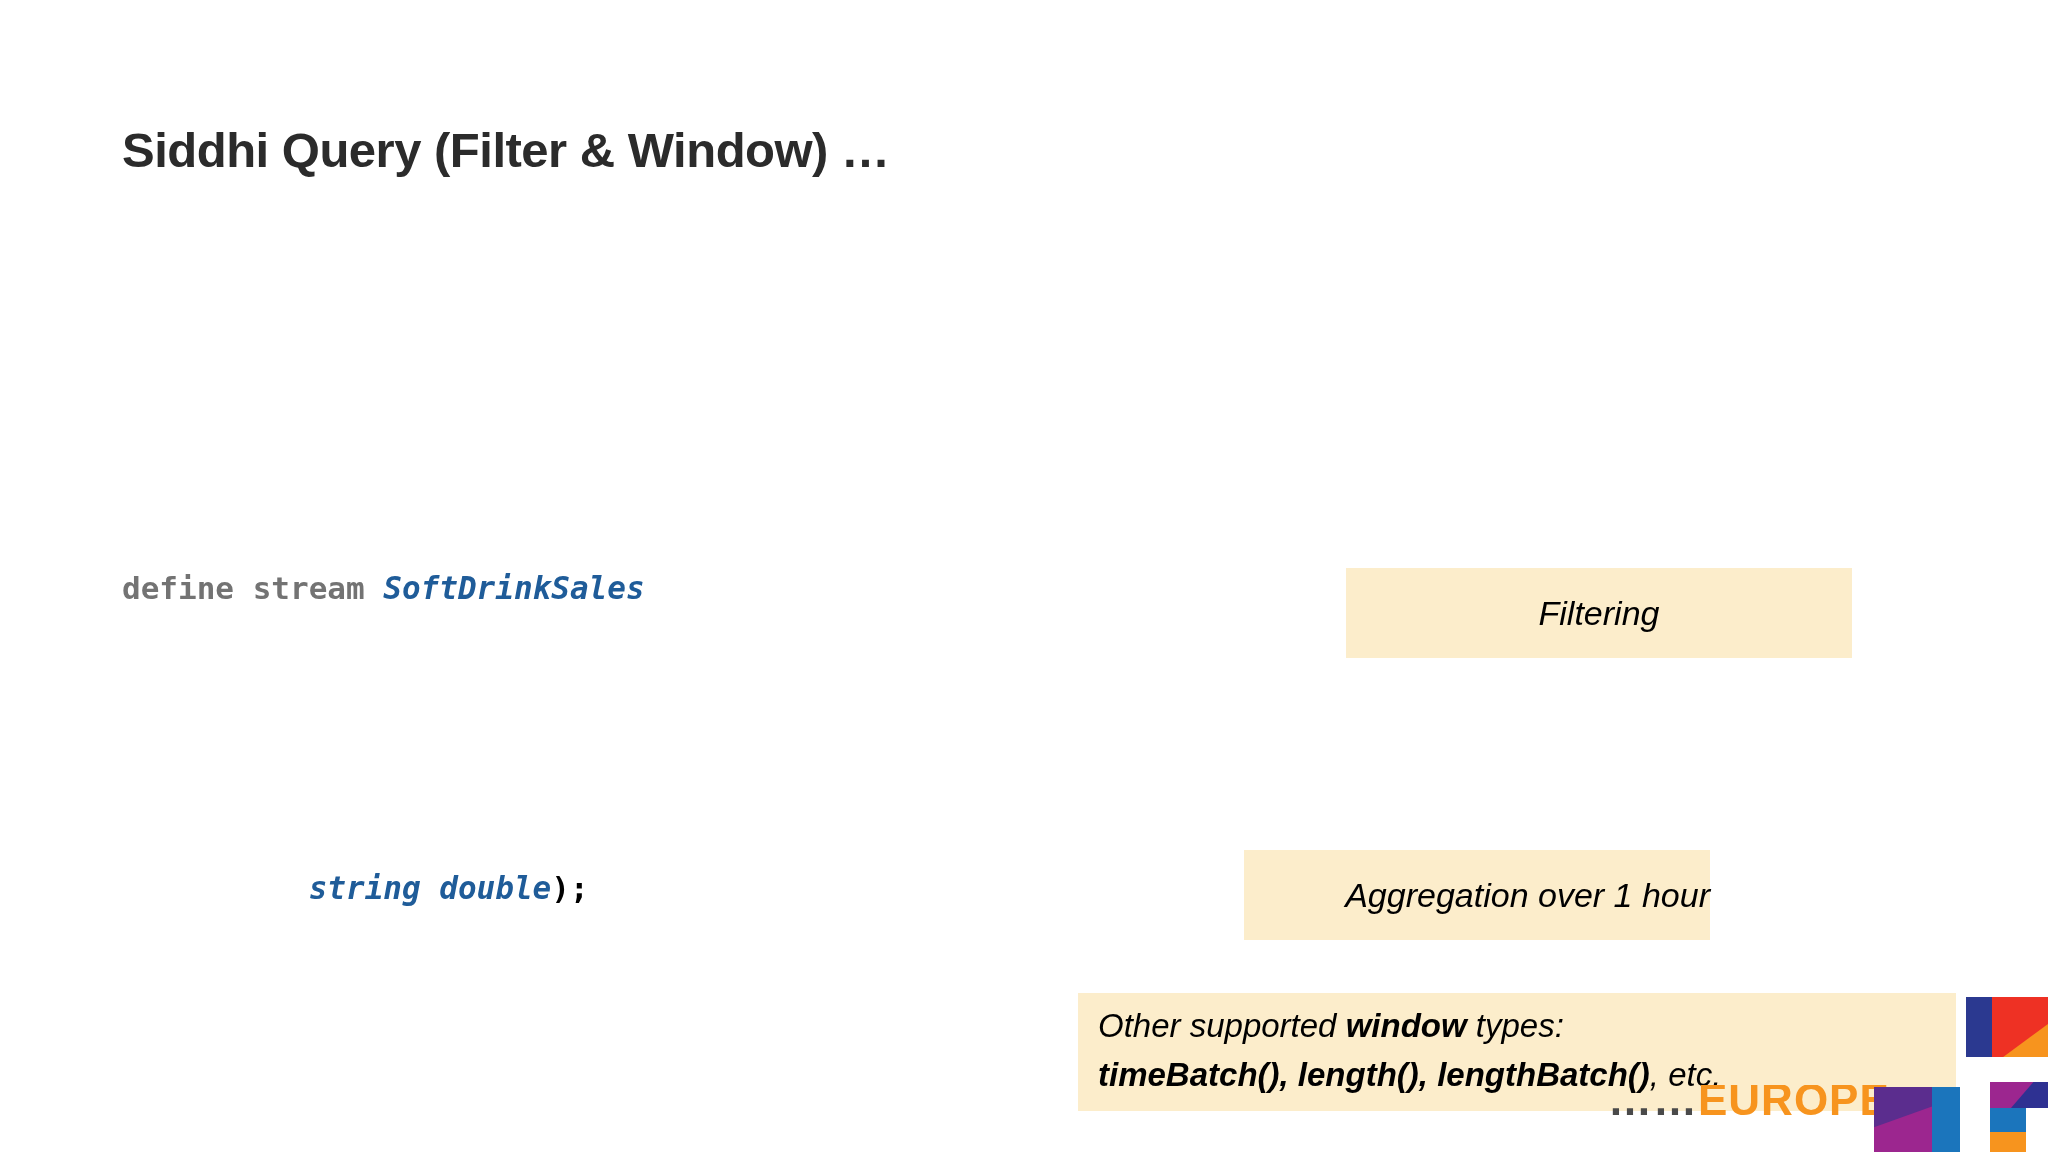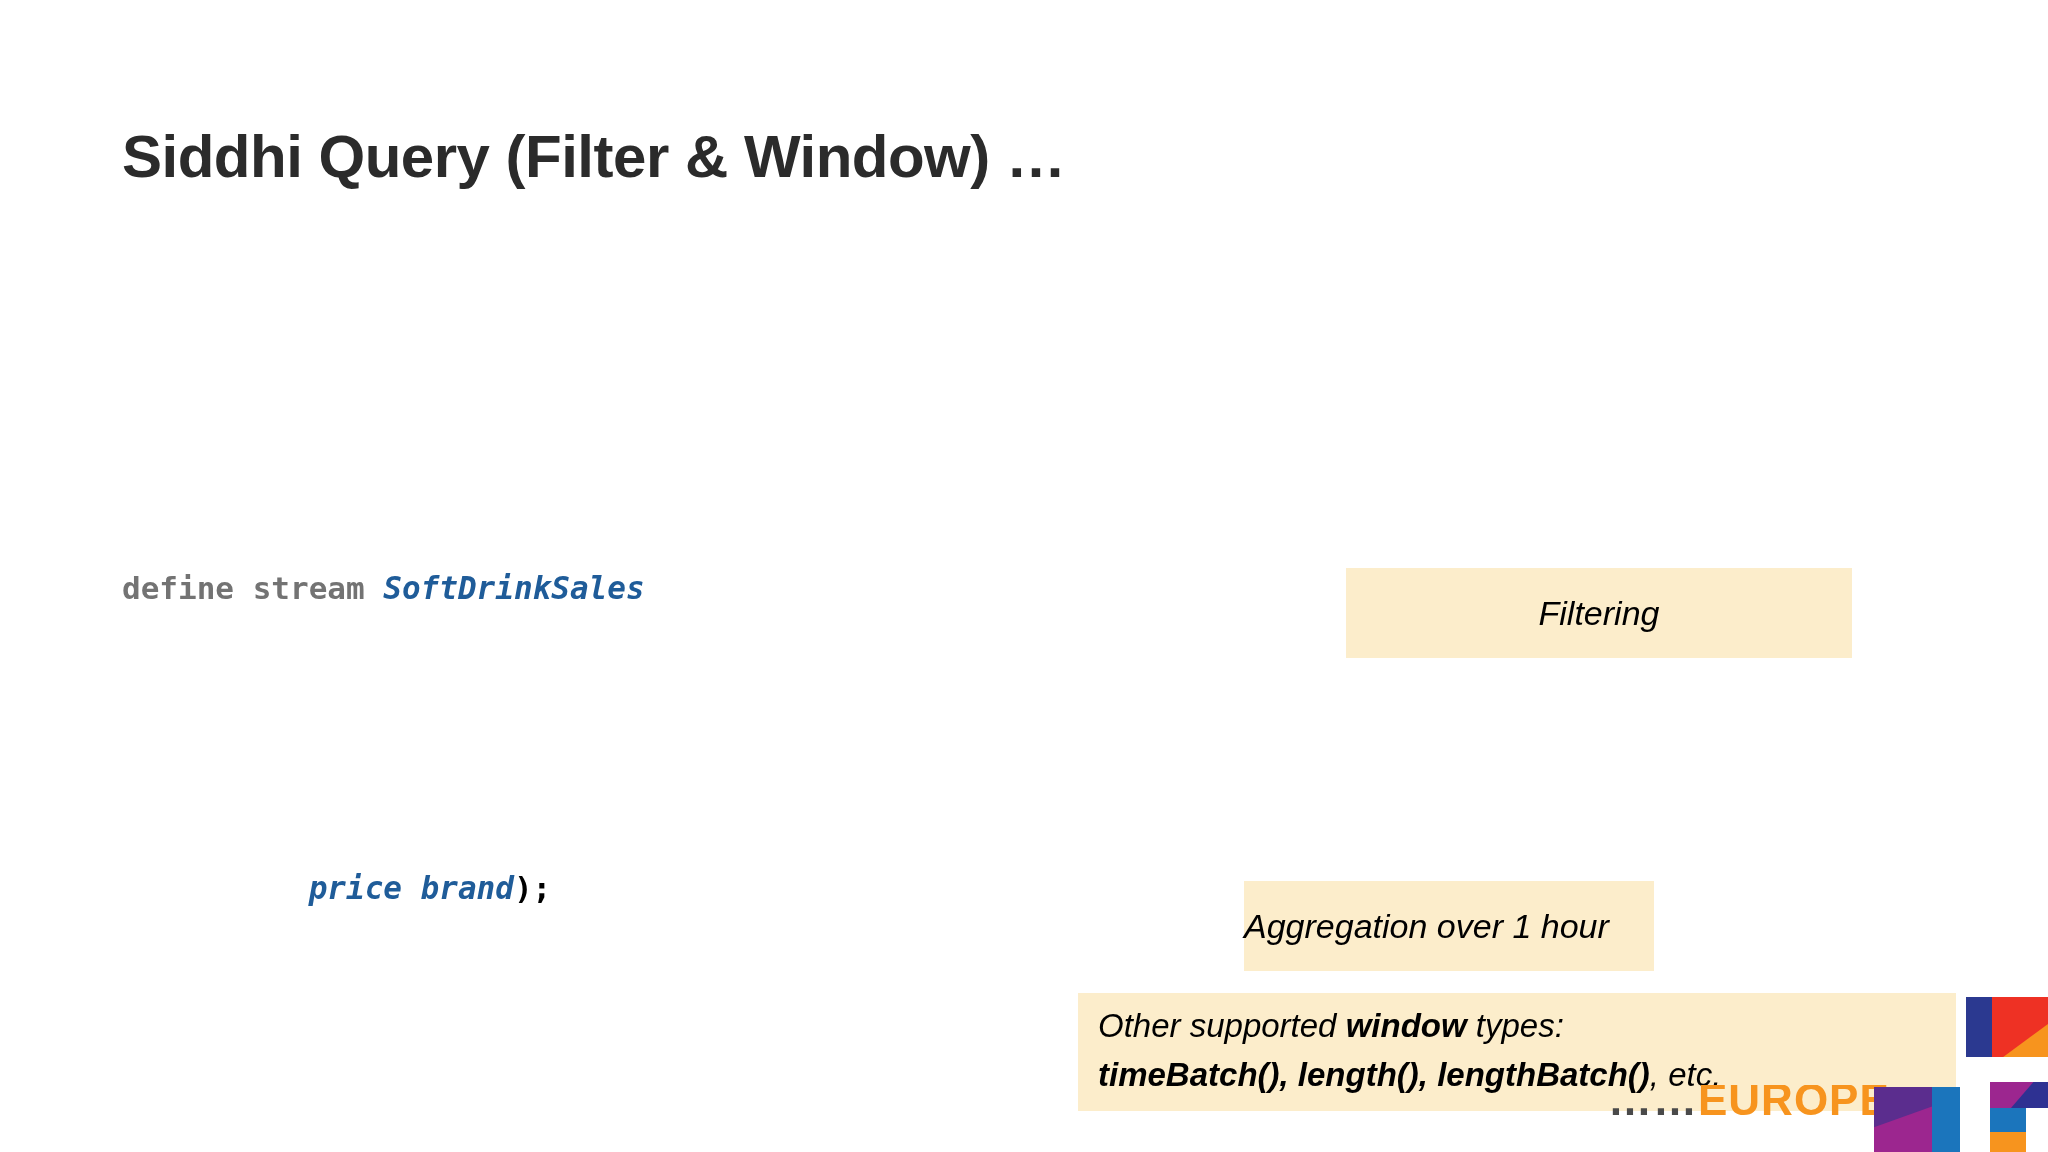--- a/index.html
+++ b/index.html
@@ -21,21 +21,21 @@
     inset: 0;
     background: #ffffff;
   }
 
   
   .slide-title {
     position: absolute;
     left: 122px;
     top: 122px;
     font-family: "Liberation Sans", sans-serif;
-    font-size: 60px;
+    font-size: 49px;
     font-weight: bold;
     color: #2b2b2b;
     letter-spacing: -0.5px;
     white-space: nowrap;
   }
 
   
   .code-area {
     position: absolute;
     left: 122px;
@@ -78,25 +78,24 @@
     left: 1346px;
     top: 568px;
     width: 506px;
     height: 90px;
     justify-content: center;
     font-size: 34px;
   }
   .callout-aggregation {
     left: 1244px;
     top: 850px;
-    width: 410px;
+    width: 466px;
     height: 90px;
-    justify-content: flex-start;
+    justify-content: flex-end;
     font-size: 34px;
-    margin-top: 31px;
   }
   .callout-windows {
     left: 1078px;
     top: 993px;
     width: 878px;
     height: 118px;
     padding: 8px 0 8px 20px;
     display: block;
     font-size: 33px;
     line-height: 49px;
@@ -215,21 +214,21 @@
 <div class="slide">
 
   <div class="slide-title">Siddhi Query (Filter &amp; Window) …</div>
 
   <div class="code-area">
 
     
     <div class="code-line"><span class="kw">define stream </span><span class="id">SoftDrinkSales</span></div>
 
 
-    <div class="code-line"><span class="kw">          </span><span class="id">price brand</span><span class="punct">);</span></div>
+    <div class="code-line"><span class="kw">          </span><span class="id">string double</span><span class="punct">);</span></div>
 
     
     
 
     
     
 
     
 
     

